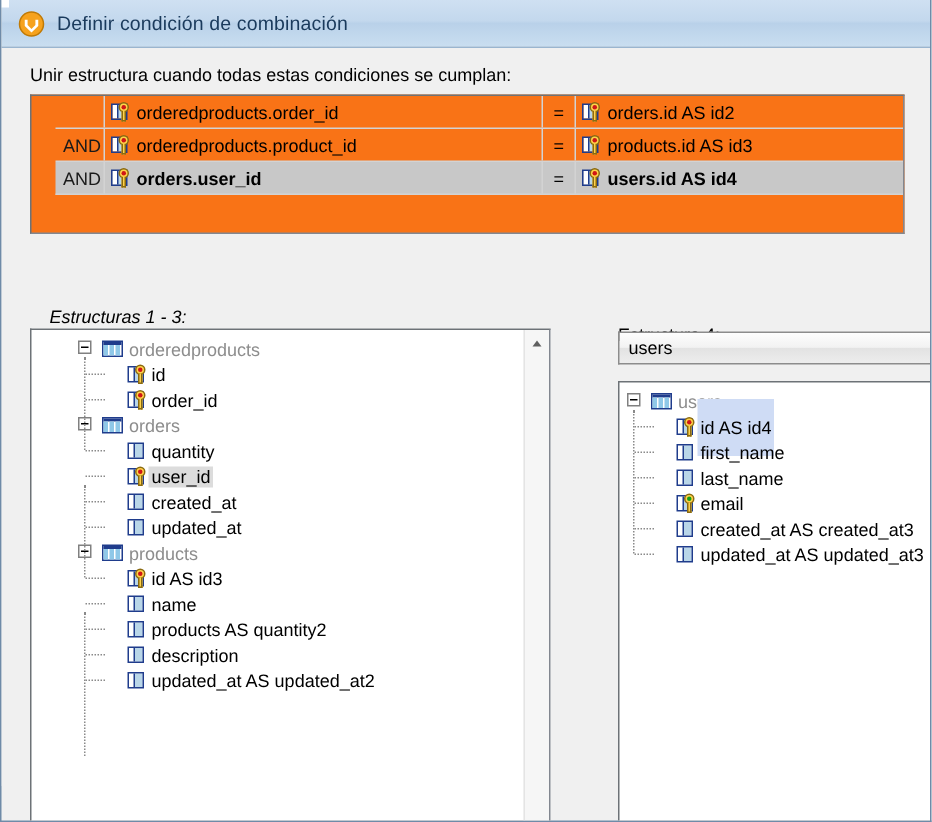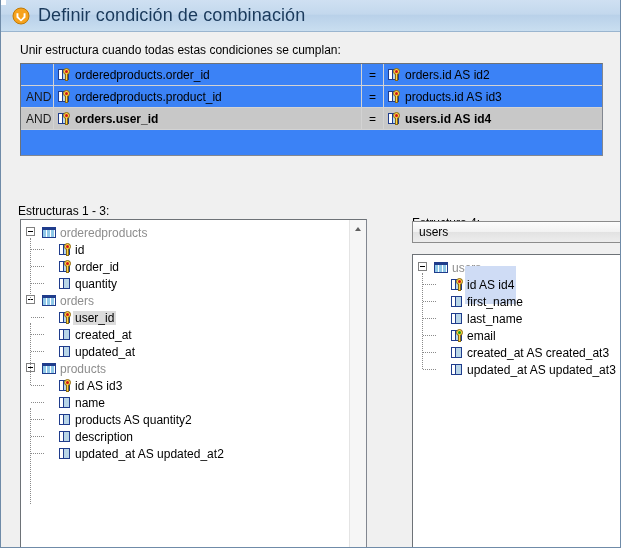--- a/index.html
+++ b/index.html
@@ -32,21 +32,21 @@
   }
   #titlebar .corner-tl {
     position: absolute; left: 0; top: 0; width: 5px; height: 5px;
     background: #ffffff;
   }
   .title-icon {
     width: 18px; height: 18px; margin-left: 11px; margin-right: 8px;
     flex: 0 0 auto; position: relative;
   }
   .title-text {
-    font-size: 18px; color: #1a3a5c; letter-spacing: .1px;
+    font-size: 13px; color: #1a3a5c; letter-spacing: .1px;
   }
 
   
   #body {
     position: absolute; left: 0; top: 32px;
     width: 621px; height: 492px;
     background: #f0f0f0;
   }
 
   .lbl {
@@ -54,25 +54,26 @@
     font-size: 12px;
     color: #000000;
     white-space: nowrap;
   }
 
   
   #cond-box {
     position: absolute;
     left: 19px; top: 31px;
     width: 583px; height: 93px;
-    background: #3b82f6;
+    background: #f97316;
     border: 1px solid #828790;
     border-top-color: #6d7277;
     border-left-color: #6d7277;
     overflow: hidden;
+    padding-left: 16px;
   }
   .cond-row {
     position: relative;
     height: 22px;
     display: flex;
     align-items: center;
     border-bottom: 1px solid #d3d3d3;
     font-size: 12px;
     color: #000;
   }
@@ -154,20 +155,21 @@
   .ico-tbl .tc3 { left: 9px; }
 
   
   #left-panel {
     position: absolute; left: 19px; top: 187px;
     width: 347px; height: 329px;
     background: #ffffff;
     border: 1px solid #828790;
     border-top-color: #6d7277; border-left-color: #6d7277;
     overflow: hidden;
+    padding-left: 26px;
   }
   #right-panel {
     position: absolute; left: 411px; top: 222px;
     width: 210px; height: 294px;
     background: #ffffff;
     border: 1px solid #828790;
     border-top-color: #6d7277; border-left-color: #6d7277;
     border-right: none;
     overflow: hidden;
   }
@@ -331,21 +333,21 @@
             <span class="kbow"></span>
               <span class="kdot"></span>
               <span class="kstem"></span>
           </span>
           <span class="cond-txt" style="font-weight:700">users.id AS id4</span>
         </div>
       </div>
     </div>
 
 
-    <div class="lbl" style="left:17px; top:172px;">Estructuras 1 - 3:</div>
+    <div class="lbl" style="left:32px; top:172px;font-style:italic;">Estructuras 1 - 3:</div>
 
     <div class="lbl" style="left:411px; top:172px;margin-top:12px;">Estructura 4:</div>
 
     <div id="combo">
       <span class="combo-text">users</span>
     </div>
 
     <div id="left-panel">
       <div class="tree" id="left-tree">
           <div class="tnode root">
@@ -380,41 +382,41 @@
               <span class="ico ico-col ico-key">
                 <span class="frame"></span>
                 <span class="sep"></span>
                 <span class="kbow"></span>
                 <span class="kdot"></span>
                 <span class="kstem"></span>
               </span>
               <span class="tlabel">order_id</span>
             </span>
           </div>
-          <div class="tnode child">
-            <span class="hline" style="left: 10px;"></span>
-            <span class="child-content">
-              <span class="ico ico-col">
-                <span class="frame"></span>
-                <span class="sep"></span>
-              </span>
-              <span class="tlabel">quantity</span>
-            </span>
-          </div>
           <div class="tnode root">
             <span class="expander"></span>
             <span class="root-content">
               <span class="ico ico-tbl">
                 <span class="tframe"></span>
                 <span class="thead"></span>
                 <span class="tc tc1"></span>
                 <span class="tc tc2"></span>
                 <span class="tc tc3"></span>
               </span>
               <span class="tlabel">orders</span>
+            </span>
+          </div>
+          <div class="tnode child">
+            <span class="hline" style="left: 10px;"></span>
+            <span class="child-content">
+              <span class="ico ico-col">
+                <span class="frame"></span>
+                <span class="sep"></span>
+              </span>
+              <span class="tlabel">quantity</span>
             </span>
           </div>
           <div class="tnode child sel-gray">
             <span class="hline" style="left: 10px;"></span>
             <span class="child-content">
               <span class="ico ico-col ico-key">
                 <span class="frame"></span>
                 <span class="sep"></span>
                 <span class="kbow"></span>
                 <span class="kdot"></span>

